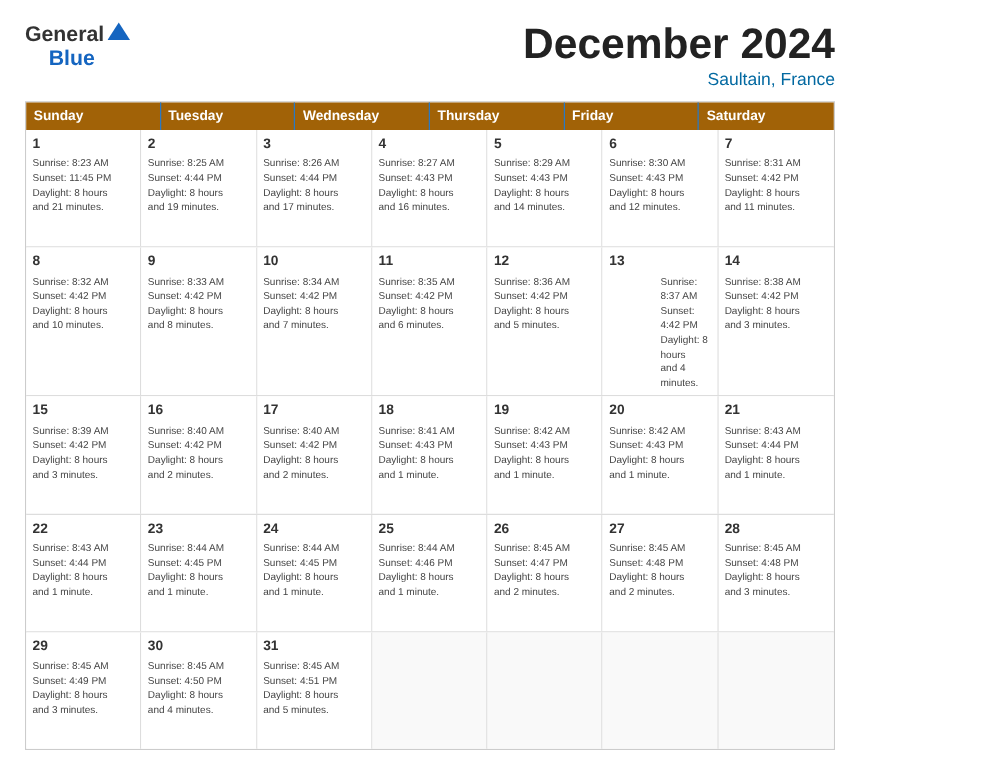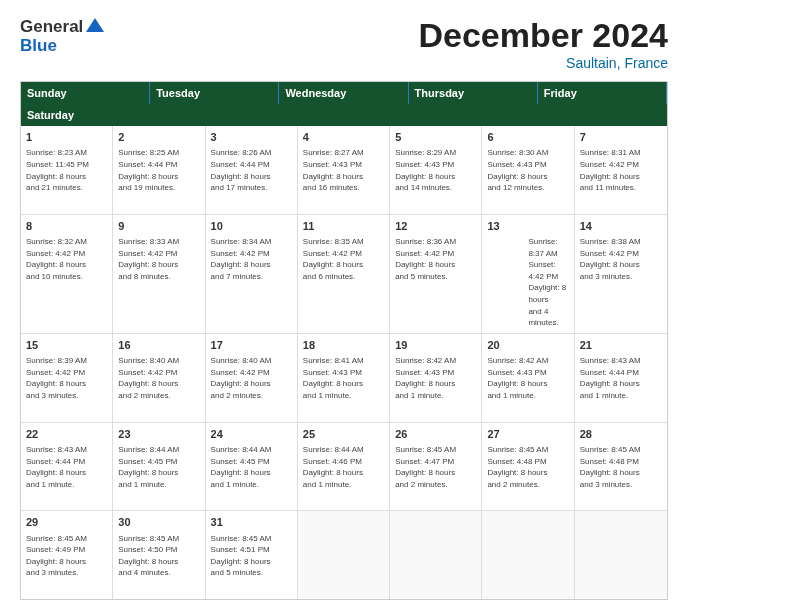--- a/index.html
+++ b/index.html
@@ -41,22 +41,22 @@
       color: #0369a1;
     }
     .calendar {
       flex: 1;
       display: flex;
       flex-direction: column;
       border: 1px solid #ccc;
     }
     .cal-header {
       display: grid;
-      grid-template-columns: repeat(5, 1fr);
-      background: #14532d;
+      grid-template-columns: repeat(6, 1fr);
+      background: #a16207;
     }
     .cal-header-cell {
       color: #fff;
       font-size: 11px;
       font-weight: bold;
       padding: 5px 6px;
       text-align: left;
       border-right: 1px solid #2979c4;
     }
     .cal-header-cell:last-child { border-right: none; }
@@ -103,20 +103,21 @@
     .logo-general {
       font-size: 17px;
       font-weight: bold;
       color: #333;
     }
     .logo-line2 {
       font-size: 17px;
       font-weight: bold;
       color: #1565c0;
       margin-top: -2px;
+      margin-left: 19px;
     }
   </style>
 </head>
 <body>
 
 <div class="page">
   <div class="header">
     <div class="logo">
       <div class="logo-wrap">
         <span class="logo-general">General</span>

